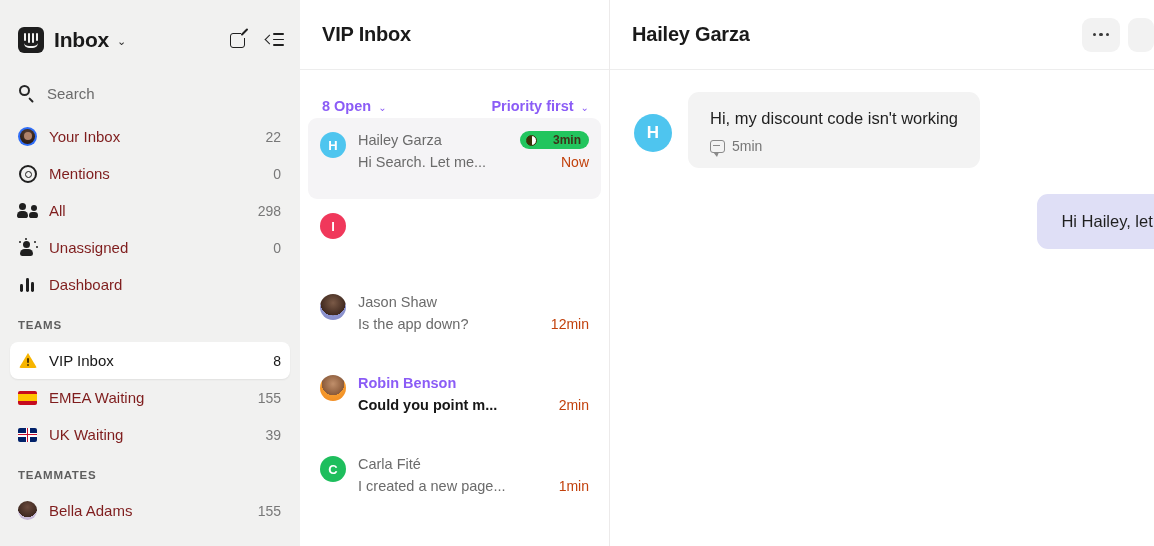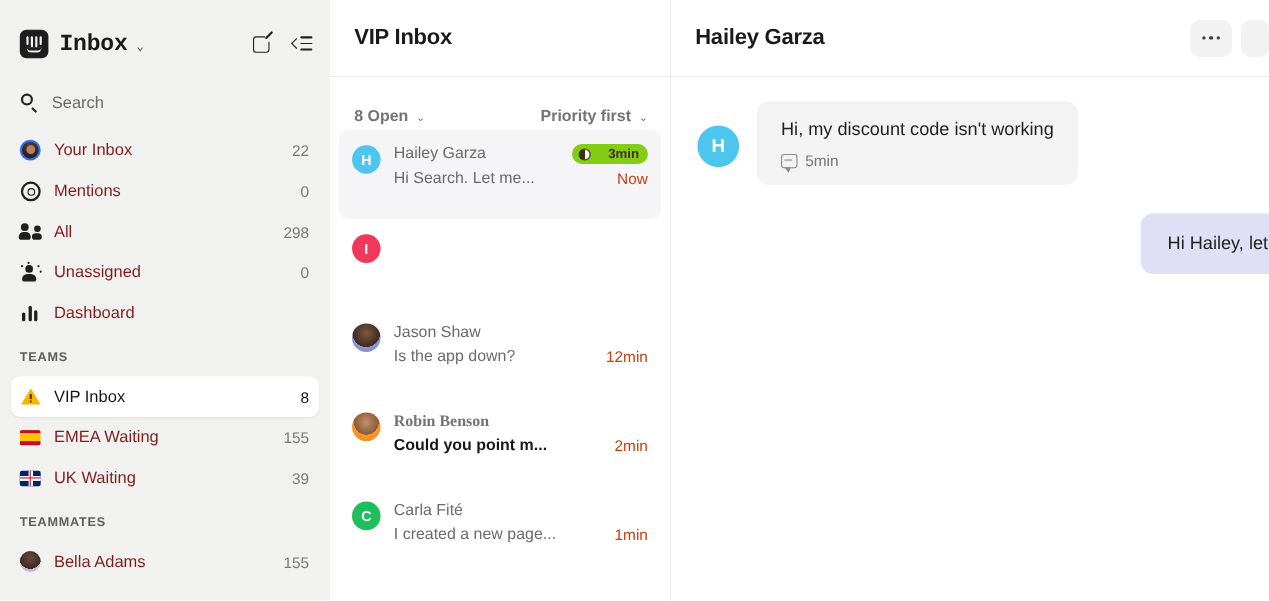--- a/index.html
+++ b/index.html
@@ -18,21 +18,20 @@
     background: #f1f1f0;
     flex: 0 0 300px;
     position: relative;
     overflow: hidden;
   }
   .sb-top {
     height: 62px;
     display: flex; align-items: center;
     padding: 18px 16px 0 18px;
     gap: 10px;
-    font-family: Liberation Mono, monospace;
   }
   .logo {
     width: 26px; height: 26px;
     background: #1e1e1e;
     border-radius: 6px;
     position: relative;
     flex: 0 0 26px;
   }
   .logo i {
     position: absolute; top: 6px;
@@ -217,21 +216,21 @@
     padding: 0 22px;
     border-bottom: 1px solid #ededed;
   }
   .cl-title { font-size: 20px; font-weight: bold; color: #1a1a1a; letter-spacing: -0.2px; }
   .cl-filters {
     height: 48px; display: flex; align-items: center;
     padding: 0 20px 0 22px;
   }
   .filt {
     display: flex; align-items: center; gap: 7px; cursor: pointer;
-    font-size: 14.5px; font-weight: bold; color: #737373; margin-top: 24px;
+    font-size: 14.5px; font-weight: bold; color: #8b5cf6; margin-top: 24px;
   }
   .filt .cv { font-size: 10px; font-weight: normal; margin-top: 2px; }
   .filt.right { margin-left: auto; }
 
   .conv-rows { padding: 0 8px; }
   .conv {
     display: flex; gap: 12px;
     padding: 11px 12px 12px 12px;
     border-radius: 9px; cursor: pointer;
     height: 81px;
@@ -244,24 +243,24 @@
     color: #ffffff; font-size: 13px; font-weight: bold;
   }
   .cav.photo-jason { background: radial-gradient(circle at 50% 34%, #7b5a47 0%, #40291f 58%, #8e95cf 59%, #7f86c7 100%); }
   .cav.photo-robin { background: radial-gradient(circle at 50% 34%, #c08f6b 0%, #8a5a3a 52%, #f59a2e 53%, #f0861d 100%); }
   .cbody { flex: 1; min-width: 0; }
   .crow1 { display: flex; align-items: center; gap: 6px; height: 22px; }
   .cname {
     font-size: 14.5px; color: #6b6b6b; white-space: nowrap;
     overflow: hidden; text-overflow: ellipsis;
   }
-  .conv.unread .cname { color: #737373; font-weight: bold; font-family: Liberation Serif, serif; }
+  .conv.unread .cname { color: #8b5cf6; font-weight: bold; }
   .sla {
     margin-left: auto; display: flex; align-items: center; gap: 16px;
-    background: #84cc16; border-radius: 10px; padding: 2px 8px 2px 6px;
+    background: #22c55e; border-radius: 10px; padding: 2px 8px 2px 6px;
     font-size: 12px; font-weight: bold; color: #3d3319; white-space: nowrap;
   }
   .sla .half {
     width: 11px; height: 11px; border-radius: 50%;
     background: linear-gradient(90deg, #3b3208 50%, #ffffff 50%);
     border: 1.2px solid #3b3208;
   }
   .crow2 { display: flex; align-items: center; gap: 8px; margin-top: 3px; }
   .cprev {
     font-size: 14.5px; color: #6b6b6b; white-space: nowrap;

